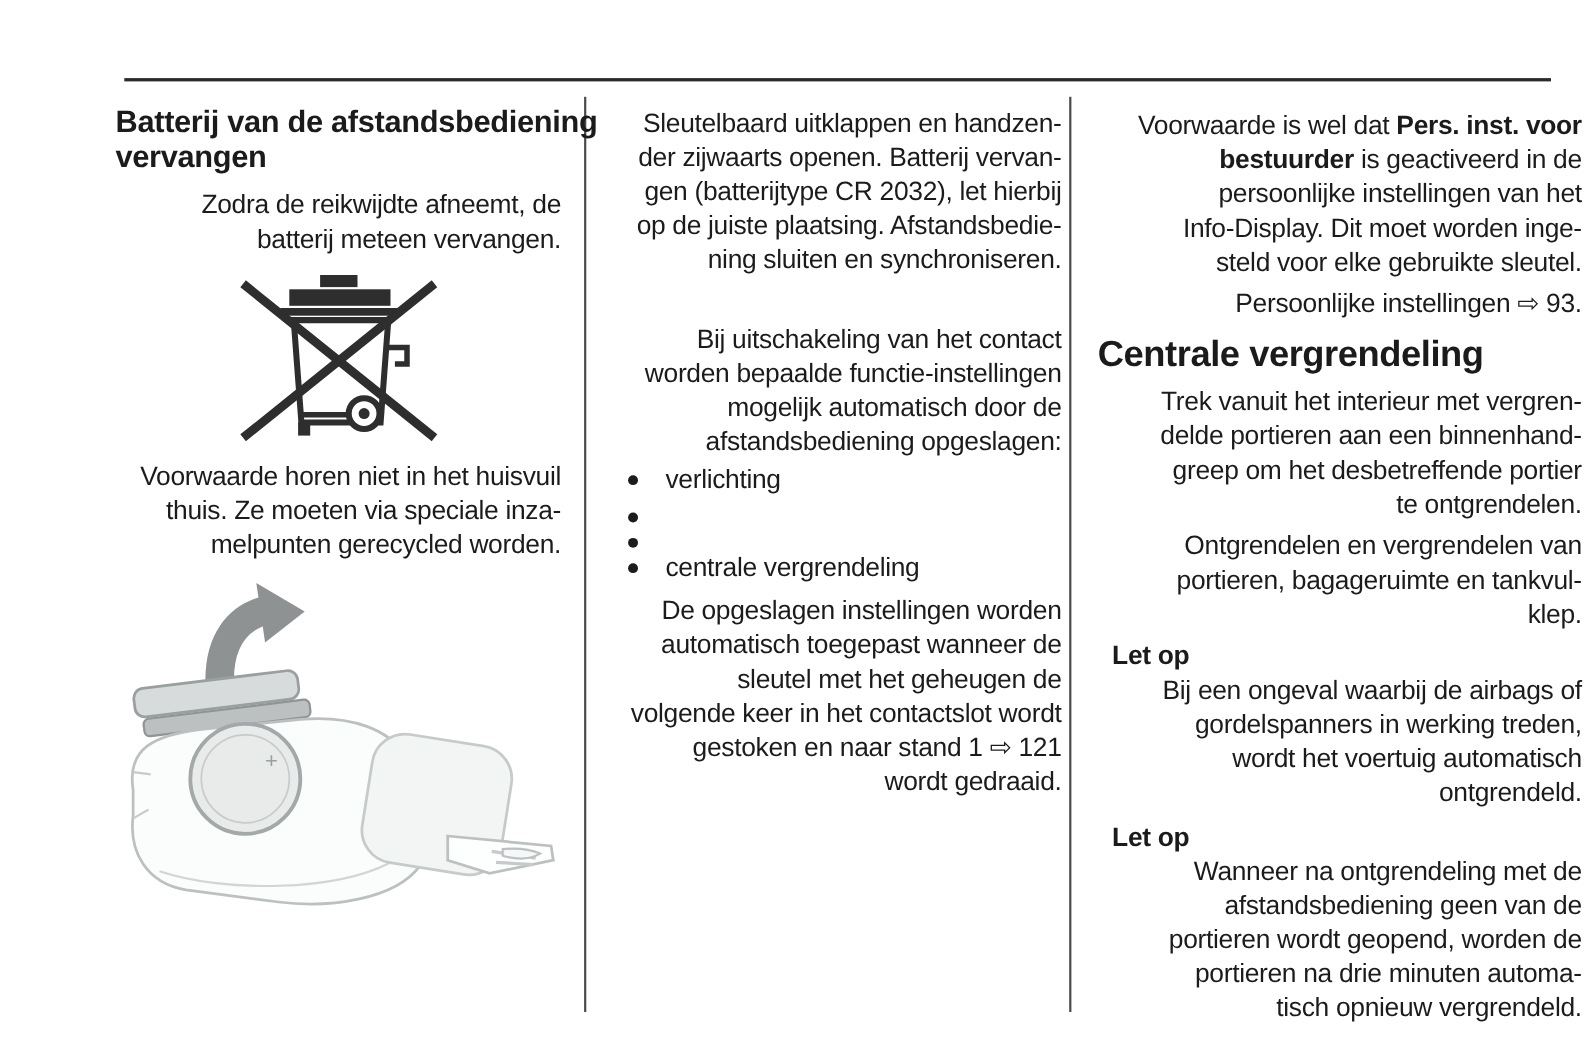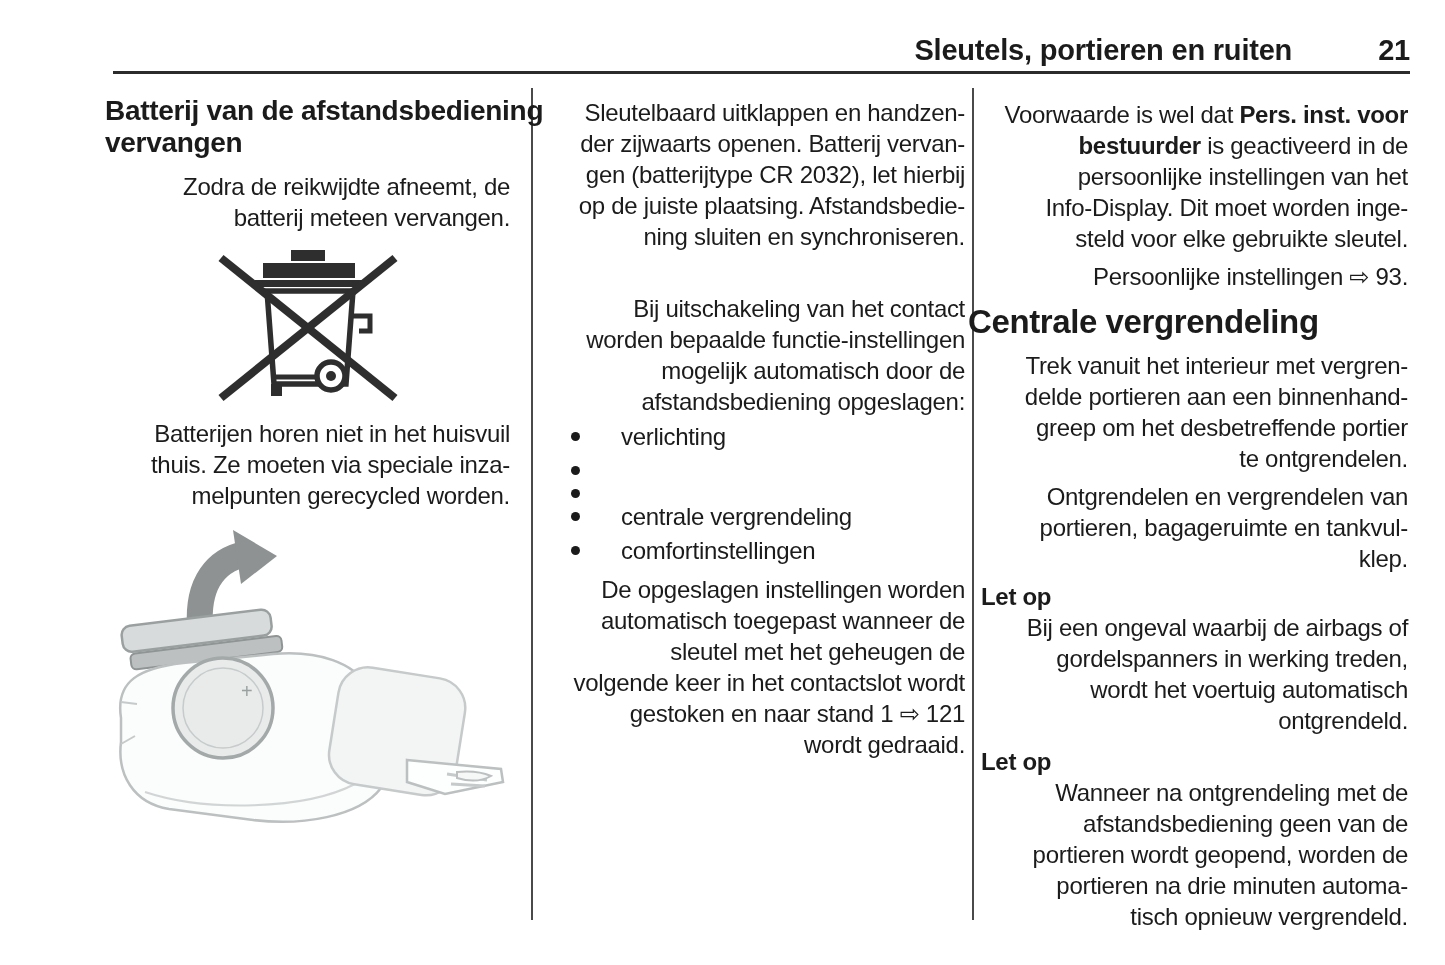--- a/index.html
+++ b/index.html
@@ -12,58 +12,54 @@
     display:flex;justify-content:flex-end;align-items:baseline;gap:86px;
     font-weight:bold;font-size:29px;letter-spacing:-0.2px;
   }
   .headrule{position:absolute;top:71px;left:113px;width:1297px;height:3px;background:#2b2b2b;}
   .divider{position:absolute;top:88px;height:832px;width:2px;background:#4a4a4a;}
   .div-1{left:531px;}
   .div-2{left:972px;}
   .col{position:absolute;}
   .col-1{left:105px;top:95px;width:405px;}
   .col-2{left:557px;top:97px;width:408px;}
-  .col-3{left:968px;top:99px;width:440px;}
+  .col-3{left:998px;top:99px;width:440px;}
   .body{
     margin:0 0 11px;font-size:24px;line-height:31px;letter-spacing:-0.3px;
     white-space:pre;
     text-align:right;
   }
   .h3{
     margin:0 0 12px;font-size:28px;line-height:32px;font-weight:bold;
     letter-spacing:-0.3px;white-space:pre;
   }
   .h2{
     margin:14px 0 10px;font-size:33px;line-height:40px;font-weight:bold;
     letter-spacing:-0.4px;white-space:pre;
   }
   .col-3 .h2{margin-top:10px;margin-bottom:8px;}
   .col-3 .body{margin-bottom:7px;}
   .ref{margin-top:2px;margin-bottom:0;}
   .fig{margin:0;}
   .weee{margin:2px 0 6px;display:flex;justify-content:center;}
   .keyfob{margin:4px 0 0;}
   .bullets{list-style:none;margin:0 0 8px;padding:0;}
-  .bullet{display:flex;margin:0 0 3px;gap:16px;}
+  .bullet{display:flex;margin:0 0 3px;}
   .dot{flex:none;width:9px;height:9px;border-radius:50%;background:#1b1b1b;margin:11px 25px 0 14px;}
   .btext{white-space:pre;font-size:24px;line-height:31px;letter-spacing:-0.3px;}
   .note{margin:2px 0 10px 13px;}
   .note-title{font-weight:bold;font-size:24px;line-height:31px;letter-spacing:-0.3px;white-space:pre;}
   .note .body{margin:0;}
   b{font-weight:bold;}
 </style>
 </head>
 <body>
 
 <div class="page">
 
-  <div class="pagehead">
-    <span>Sleutels, portieren en ruiten</span>
-    <span>21</span>
-  </div>
   <div class="headrule"></div>
 
   <div class="divider div-1"></div>
   <div class="divider div-2"></div>
 
   <section class="col col-1">
     <h3 class="h3">Batterij van de afstandsbediening
 vervangen</h3>
     <p class="body">Zodra de reikwijdte afneemt, de
 batterij meteen vervangen.</p>
@@ -77,21 +73,21 @@
         <path d="M150 72 h17 v15 h-11" fill="none" stroke="#2e2e2e" stroke-width="5"></path>
         <line x1="72" y1="133" x2="118" y2="133" stroke="#2e2e2e" stroke-width="5"></line>
         <rect x="68" y="140" width="11" height="12" fill="#2e2e2e"></rect>
         <circle cx="128" cy="132" r="14" fill="#ffffff" stroke="#2e2e2e" stroke-width="5.5"></circle>
         <circle cx="128" cy="132" r="5" fill="#2e2e2e"></circle>
         <line x1="18" y1="14" x2="192" y2="154" stroke="#2e2e2e" stroke-width="8"></line>
         <line x1="192" y1="14" x2="18" y2="154" stroke="#2e2e2e" stroke-width="8"></line>
       </svg>
     </figure>
 
-    <p class="body">Batterijen horen niet in het huisvuil
+    <p class="body">Voorwaarde horen niet in het huisvuil
 thuis. Ze moeten via speciale inza-
 melpunten gerecycled worden.</p>
 
     <figure class="fig keyfob">
       <svg width="400" height="352" viewBox="0 0 400 352">
 
         <path d="M95,105 C92,60 112,38 140,32" stroke="#8e9292" stroke-width="26" fill="none"></path>
         <polygon points="128,8 172,34 136,62" fill="#8e9292"></polygon>
 
         <g transform="rotate(-7 90 120)">
@@ -138,24 +134,20 @@
       <li class="bullet">
         <span class="dot"></span>
       </li>
       <li class="bullet">
         <span class="dot"></span>
       </li>
       <li class="bullet">
         <span class="dot"></span>
         <span class="btext">centrale vergrendeling</span>
       </li>
-      <li class="bullet">
-        <span class="dot"></span>
-        <span class="btext">comfortinstellingen</span>
-      </li>
     </ul>
 
     <p class="body">De opgeslagen instellingen worden
 automatisch toegepast wanneer de
 sleutel met het geheugen de
 volgende keer in het contactslot wordt
 gestoken en naar stand 1 ⇨ 121
 wordt gedraaid.</p>
   </section>
 

